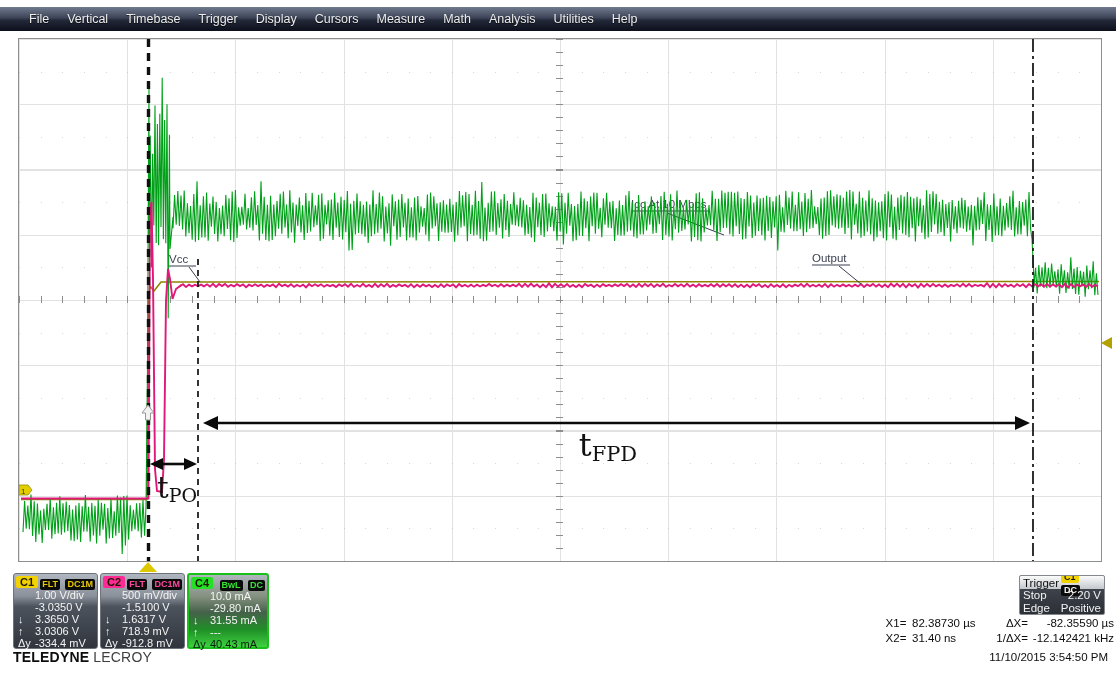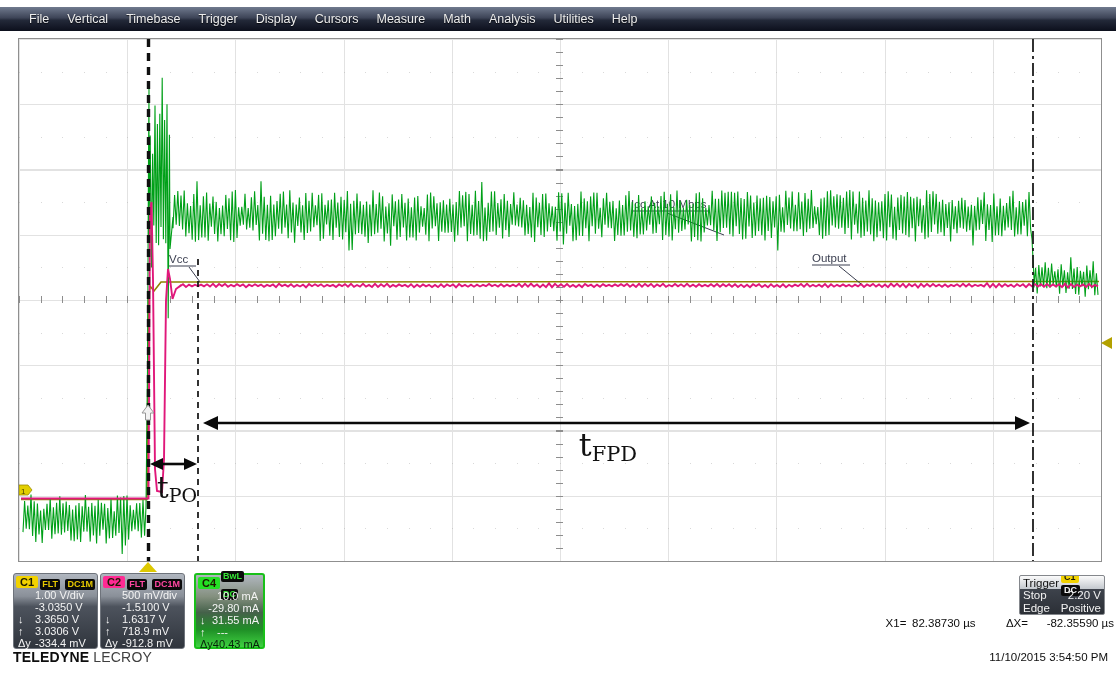--- a/index.html
+++ b/index.html
@@ -227,21 +227,21 @@
     <div class="chrow">
         <span class="g">↑</span>
         <span class="v">718.9 mV</span>
       </div>
     <div class="chrow">
         <span class="g">Δy</span>
         <span class="v">-912.8 mV</span>
       </div>
   </div>
 
-  <div class="chbox c4sel" style="left:194px;width:71px;">
+  <div class="chbox c4sel" style="left:187px;width:82px;">
     <div class="chhead">
       <span class="chid c4">C4</span>
       <span>
         <span class="badge c4t">BwL</span>
         <span class="badge c4t">DC</span>
       </span>
     </div>
     <div class="chrow">
         <span class="g"></span>
         <span class="v">10.0 mA</span>
@@ -283,20 +283,26 @@
     </div>
   </div>
 
   <div id="cursor-readout">
     <div class="cr-row">
       <span class="cr-c1">X1=</span>
       <span class="cr-c2">82.38730 µs</span>
       <span class="cr-c3">ΔX=</span>
       <span class="cr-c4">-82.35590 µs</span>
     </div>
+    <div class="cr-row">
+      <span class="cr-c1">X2=</span>
+      <span class="cr-c2">31.40 ns</span>
+      <span class="cr-c3">1/ΔX=</span>
+      <span class="cr-c4">-12.142421 kHz</span>
+    </div>
   </div>
 
   <div id="logo">
     <span class="b1">TELEDYNE</span><span class="b2">LECROY</span>
   </div>
   <div id="timestamp">11/10/2015 3:54:50 PM</div>
 
 </div>
 
 </body></html>

